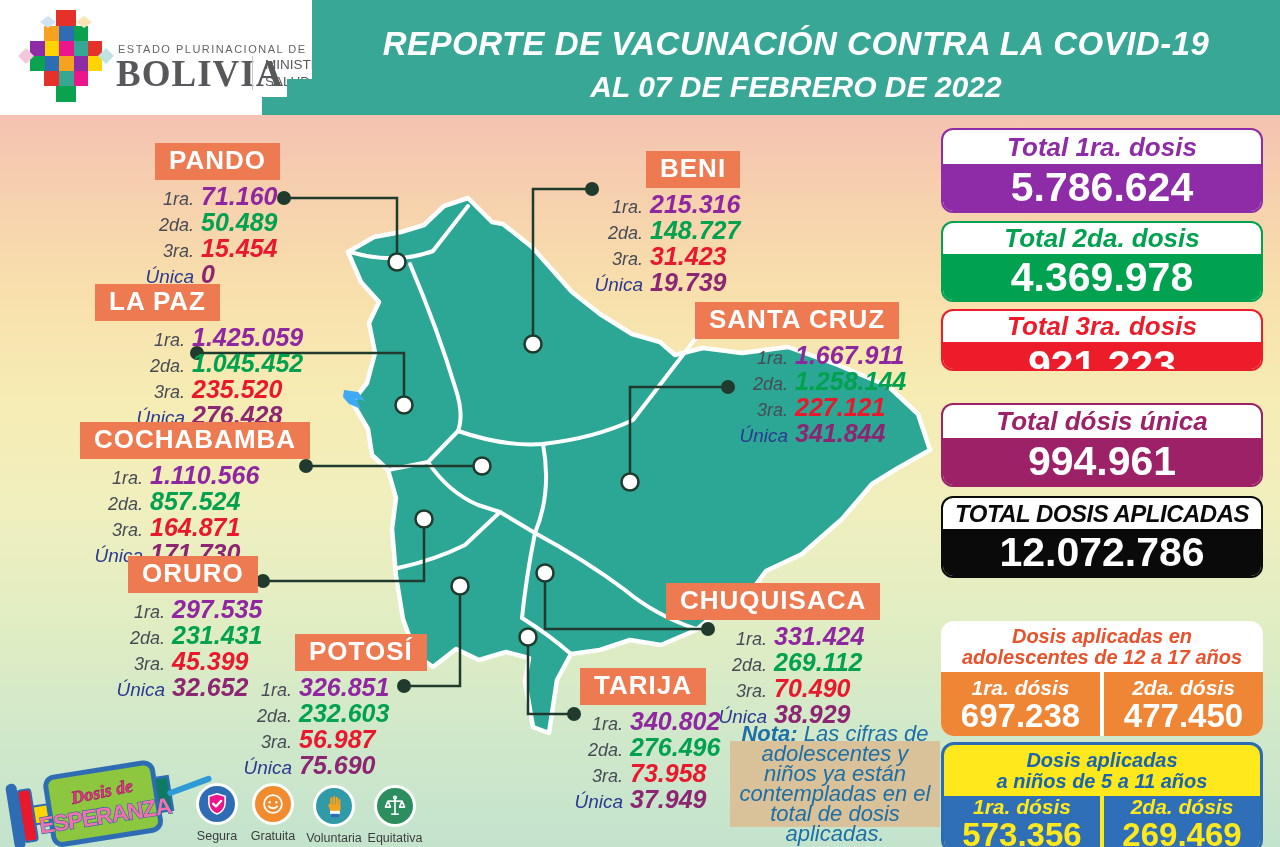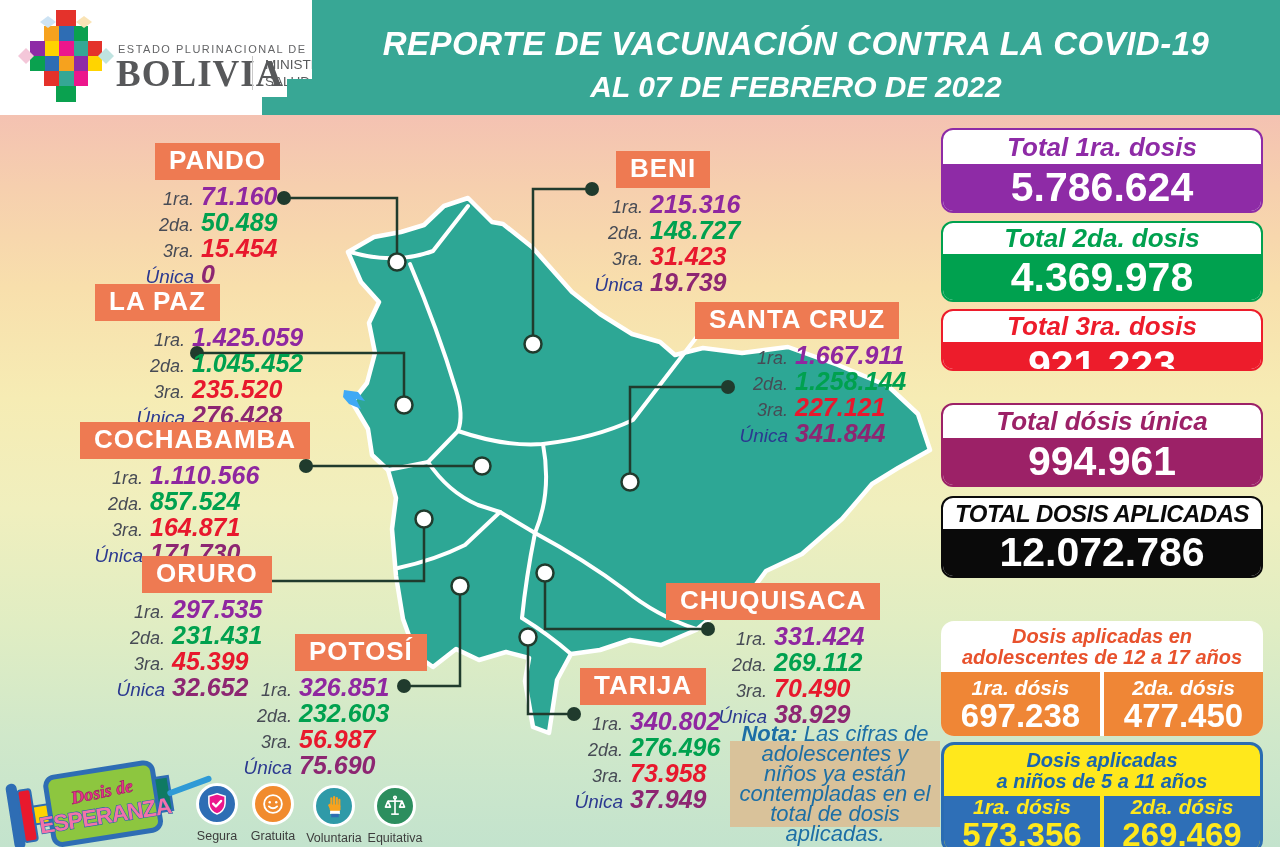--- a/index.html
+++ b/index.html
@@ -222,21 +222,21 @@
           <span class="rv v3">164.871</span>
         </div>
       <div class="drow">
           <span class="rl u">Única</span>
           <span class="rv vu">171.730</span>
         </div>
     </div>
   </div>
 
   <div class="dept" style="left:98px;top:556px;--lw:67px">
-    <div class="dname" style="margin-left:44px">ORURO</div>
+    <div class="dname" style="margin-left:30px">ORURO</div>
     <div class="drows">
       <div class="drow">
           <span class="rl">1ra.</span>
           <span class="rv v1">297.535</span>
         </div>
       <div class="drow">
           <span class="rl">2da.</span>
           <span class="rv v2">231.431</span>
         </div>
       <div class="drow">
@@ -266,21 +266,21 @@
           <span class="rv v3">56.987</span>
         </div>
       <div class="drow">
           <span class="rl u">Única</span>
           <span class="rv vu">75.690</span>
         </div>
     </div>
   </div>
 
   <div class="dept" style="left:560px;top:151px;--lw:83px">
-    <div class="dname" style="margin-left:56px">BENI</div>
+    <div class="dname" style="margin-left:86px">BENI</div>
     <div class="drows">
       <div class="drow">
           <span class="rl">1ra.</span>
           <span class="rv v1">215.316</span>
         </div>
       <div class="drow">
           <span class="rl">2da.</span>
           <span class="rv v2">148.727</span>
         </div>
       <div class="drow">

